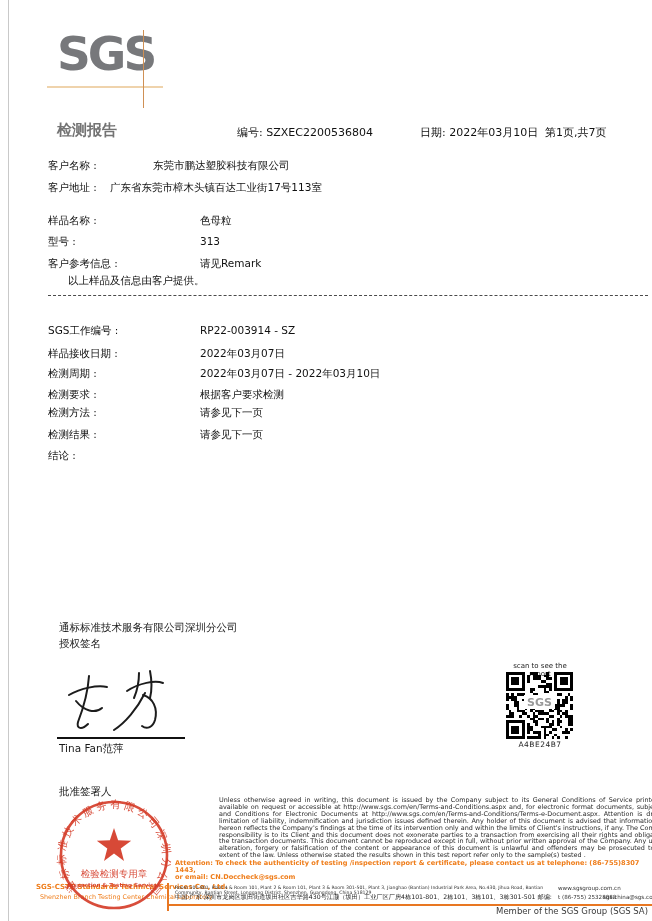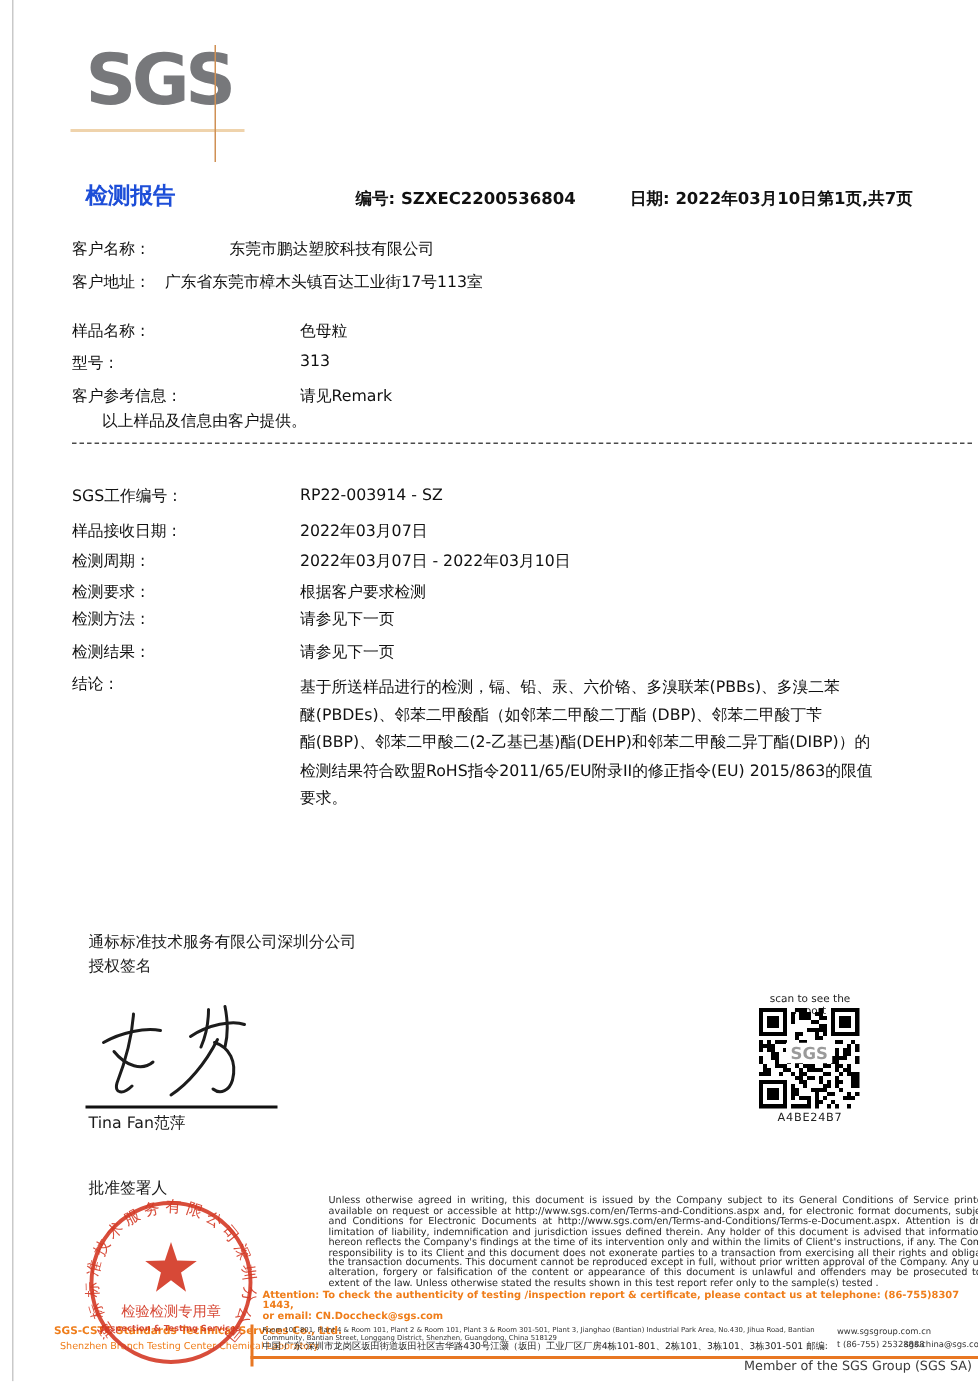--- a/index.html
+++ b/index.html
@@ -9,22 +9,22 @@
   }
   .abs{position:absolute;}
   
   .scan-edge{left:8px; top:0; width:1px; height:921px; background:#c9c9c9;}
   
   .logo-text{left:57px; top:30px; font-size:47px; font-weight:bold; color:#77787b;
     letter-spacing:-3px; line-height:1; font-family:"DejaVu Sans", sans-serif;}
   .logo-hline{left:47px; top:86px; width:116px; height:2px; background:#efd3ac;}
   .logo-vline{left:143px; top:30px; width:1px; height:78px; background:#cf9055;}
   
-  .title{left:57px; top:121px; font-size:15px; font-weight:bold; color:#1d4ed8;}
-  .hmeta{font-size:11px; font-weight:bold; color:#111;}
+  .title{left:57px; top:121px; font-size:15px; font-weight:bold; color:#737373;}
+  .hmeta{font-size:11px; font-weight:normal; color:#111;}
   
   .lbl{left:48px; font-size:10.5px; color:#111;}
   .val{font-size:10.5px; color:#111;}
   .dashline{left:48px; top:295px; width:600px; border-top:1.5px dashed #4a4a4a; height:0;}
   .conc{width:452px; line-height:18.5px;}
   
   .sig-company{left:59px; top:621px; font-size:10.5px;}
   .sig-auth{left:59px; top:637px; font-size:10.5px;}
   .sig-line{left:57px; top:737px; width:128px; height:1.5px; background:#111;}
   .sig-name{left:59px; top:742px; font-size:10.5px;}
@@ -103,27 +103,20 @@
   <div class="abs lbl" style="top:388px;">检测要求 :</div>
   <div class="abs val" style="left:200px; top:388px;">根据客户要求检测</div>
 
   <div class="abs lbl" style="top:406px;">检测方法 :</div>
   <div class="abs val" style="left:200px; top:406px;">请参见下一页</div>
 
   <div class="abs lbl" style="top:428px;">检测结果 :</div>
   <div class="abs val" style="left:200px; top:428px;">请参见下一页</div>
 
   <div class="abs lbl" style="top:449px;">结论 :</div>
-  <div class="abs val conc" style="left:200px; top:449px;">
-    <div>基于所送样品进行的检测，镉、铅、汞、六价铬、多溴联苯(PBBs)、多溴二苯</div>
-    <div>醚(PBDEs)、邻苯二甲酸酯（如邻苯二甲酸二丁酯 (DBP)、邻苯二甲酸丁苄</div>
-    <div>酯(BBP)、邻苯二甲酸二(2-乙基已基)酯(DEHP)和邻苯二甲酸二异丁酯(DIBP)）的</div>
-    <div>检测结果符合欧盟RoHS指令2011/65/EU附录II的修正指令(EU) 2015/863的限值</div>
-    <div>要求。</div>
-  </div>
 
   <div class="abs sig-company">通标标准技术服务有限公司深圳分公司</div>
   <div class="abs sig-auth">授权签名</div>
 
   <svg class="abs" style="left:55px; top:665px;" width="150" height="72" viewBox="0 0 150 72">
     <g fill="none" stroke="#1c1c1c" stroke-width="2" stroke-linecap="round" stroke-linejoin="round">
       <path d="M14 30 C 26 23, 42 20, 52 22"></path>
       <path d="M34 11 C 33 26, 28 44, 23 57 C 21 64, 27 65, 33 59"></path>
       <path d="M21 36 C 29 46, 40 49, 47 43"></path>
       <path d="M72 26 C 84 18, 100 15, 108 18"></path>

